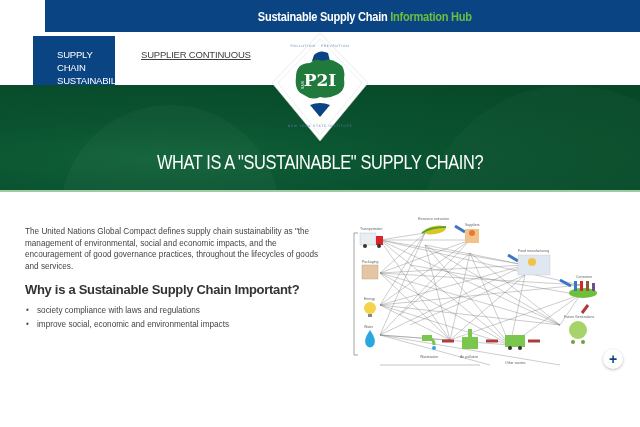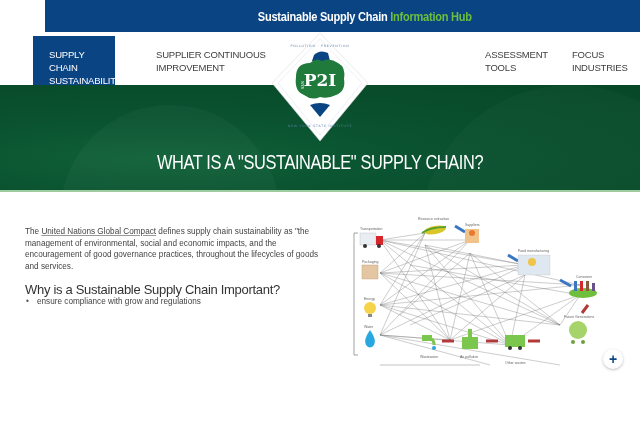--- a/index.html
+++ b/index.html
@@ -5,66 +5,57 @@
   * { box-sizing: border-box; margin: 0; padding: 0; }
   html, body { width: 640px; height: 427px; overflow: hidden; background: #fff; }
   body { font-family: "Liberation Sans", sans-serif; position: relative; }
 
   .topbar { position: absolute; left: 0; top: 0; width: 640px; height: 32px; background: #0b4482; display: flex; align-items: center; justify-content: center; margin-left: 45px; }
   .topbar .t1 { color: #ffffff; font-family: "Liberation Sans", sans-serif; font-weight: bold; font-size: 13px; letter-spacing: -0.3px; transform: scaleX(0.85); display: inline-block; }
   .topbar .t2 { color: #6cbf3e; }
 
   .nav { position: absolute; left: 0; top: 36px; width: 640px; height: 49px; background: #fff; }
   .nav-item { position: absolute; top: 0; height: 49px; padding-top: 12px; font-size: 9.5px; line-height: 13px; color: #3d3d3d; text-transform: uppercase; letter-spacing: -0.2px; }
-  .nav-item.active { background: #0b4482; color: #ffffff; left: 33px; width: 82px; padding-left: 16px; }
+  .nav-item.active { background: #0b4482; color: #ffffff; left: 33px; width: 82px; padding-left: 24px; }
 
   .hero { position: absolute; left: 0; top: 85px; width: 640px; height: 105px; background: radial-gradient(ellipse at 25% 70%, #0f6138 0%, #0a5230 40%, #064726 100%); overflow: hidden; }
   .hero .arc1 { position: absolute; left: 60px; top: 20px; width: 220px; height: 220px; border-radius: 50%; background: rgba(255,255,255,0.03); }
   .hero .arc2 { position: absolute; left: 420px; top: 0px; width: 300px; height: 300px; border-radius: 50%; background: rgba(255,255,255,0.025); }
   .hero-title { position: absolute; left: 0; top: 65px; width: 640px; text-align: center; color: #ffffff; font-size: 21px; letter-spacing: -0.5px; }
   .hero-title span { display: inline-block; transform: scaleX(0.78); }
   .hero-border { position: absolute; left: 0; top: 190px; width: 640px; height: 2px; background: #9ecba0; }
   .logo-svg { position: absolute; left: 270px; top: 31px; }
 
   .content { position: absolute; left: 25px; top: 226px; width: 300px; font-family: "Liberation Sans", sans-serif; font-size: 8.2px; line-height: 11.7px; color: #444; }
   .content p { margin-bottom: 11px; }
-  .content a { color: #444; text-decoration: underline; text-decoration-color: #999; }
+  .content a { color: #444; text-decoration-color: #999; }
   .content .ref { color: #3d6fa8; text-decoration: underline; }
-  .content h2 { font-size: 13px; font-weight: normal; color: #333; margin-top: 3px; letter-spacing: -0.3px; }
+  .content h2 { font-size: 13px; font-weight: bold; color: #333; margin-top: 3px; margin-bottom: 9px; letter-spacing: -0.3px; }
   .content ul { list-style: none; }
   .content li { position: relative; padding-left: 12px; margin-bottom: 3.2px; font-size: 8.2px; line-height: 11.7px; white-space: nowrap; }
   .content li::before { content: "•"; position: absolute; left: 1px; top: 0; color: #555; }
 
   .diagram { position: absolute; left: 350px; top: 205px; width: 280px; height: 170px; }
   .dlabel { position: absolute; font-size: 3.5px; color: #666; white-space: nowrap; }
   .zoom-btn { position: absolute; left: 603px; top: 349px; width: 20px; height: 20px; border-radius: 50%; background: #fff; box-shadow: 0 1px 3px rgba(0,0,0,0.25); display: flex; align-items: center; justify-content: center; color: #0b4482; font-weight: bold; font-size: 14px; line-height: 1; }
 </style>
 </head>
 <body>
 
 <div class="topbar">
   <span class="t1"><span>Sustainable Supply Chain</span> <span class="t2">Information Hub</span></span>
 </div>
 
 <div class="nav">
   <div class="nav-item active">
     <div>SUPPLY CHAIN</div>
     <div>SUSTAINABILITY</div>
   </div>
-  <div class="nav-item" style="left:156px;">
+  <div class="nav-item" style="left:141px;text-decoration:underline;">
     <div>SUPPLIER CONTINUOUS</div>
-    <div>IMPROVEMENT</div>
-  </div>
-  <div class="nav-item" style="left:485px;">
-    <div>ASSESSMENT</div>
-    <div>TOOLS</div>
-  </div>
-  <div class="nav-item" style="left:572px;">
-    <div>FOCUS</div>
-    <div>INDUSTRIES</div>
   </div>
 </div>
 
 <div class="hero">
   <div class="arc1"></div>
   <div class="arc2"></div>
   <div class="hero-title"><span>WHAT IS A "SUSTAINABLE" SUPPLY CHAIN?</span></div>
 </div>
 <div class="hero-border"></div>
 
@@ -81,21 +72,22 @@
   <path d="M40,74 Q50,70 60,74 L50,86 Z" fill="#0b4482"></path>
 
   <text x="50" y="16" text-anchor="middle" font-family="DejaVu Sans, sans-serif" font-size="3.2" fill="#5a7fa8" letter-spacing="0.8">POLLUTION · PREVENTION</text>
   <text x="50" y="96" text-anchor="middle" font-family="DejaVu Sans, sans-serif" font-size="3.2" fill="#5a7fa8" letter-spacing="0.8">NEW YORK STATE INSTITUTE</text>
 </svg>
 
 <div class="content">
   <p><span>The </span><a>United Nations Global Compact</a><span> defines supply chain sustainability as "the management of environmental, social and economic impacts, and the encouragement of good governance practices, throughout the lifecycles of goods and services.</span></p>
   <h2>Why is a Sustainable Supply Chain Important?</h2>
   <ul>
-    <li>ensure compliance with grow and regulations</li>
+    <li>society compliance with laws and regulations</li>
+    <li>improve social, economic and environmental impacts</li>
   </ul>
 </div>
 
 <div class="diagram">
   <svg width="280" height="170" viewBox="0 0 280 170">
 
     <path d="M8,28 L4,28 L4,150 L8,150" stroke="#666" stroke-width="0.6" fill="none"></path>
 
     <g stroke="#555" stroke-width="0.35" fill="none" opacity="0.85">
       <line x1="30" y1="35" x2="75" y2="28"></line>

